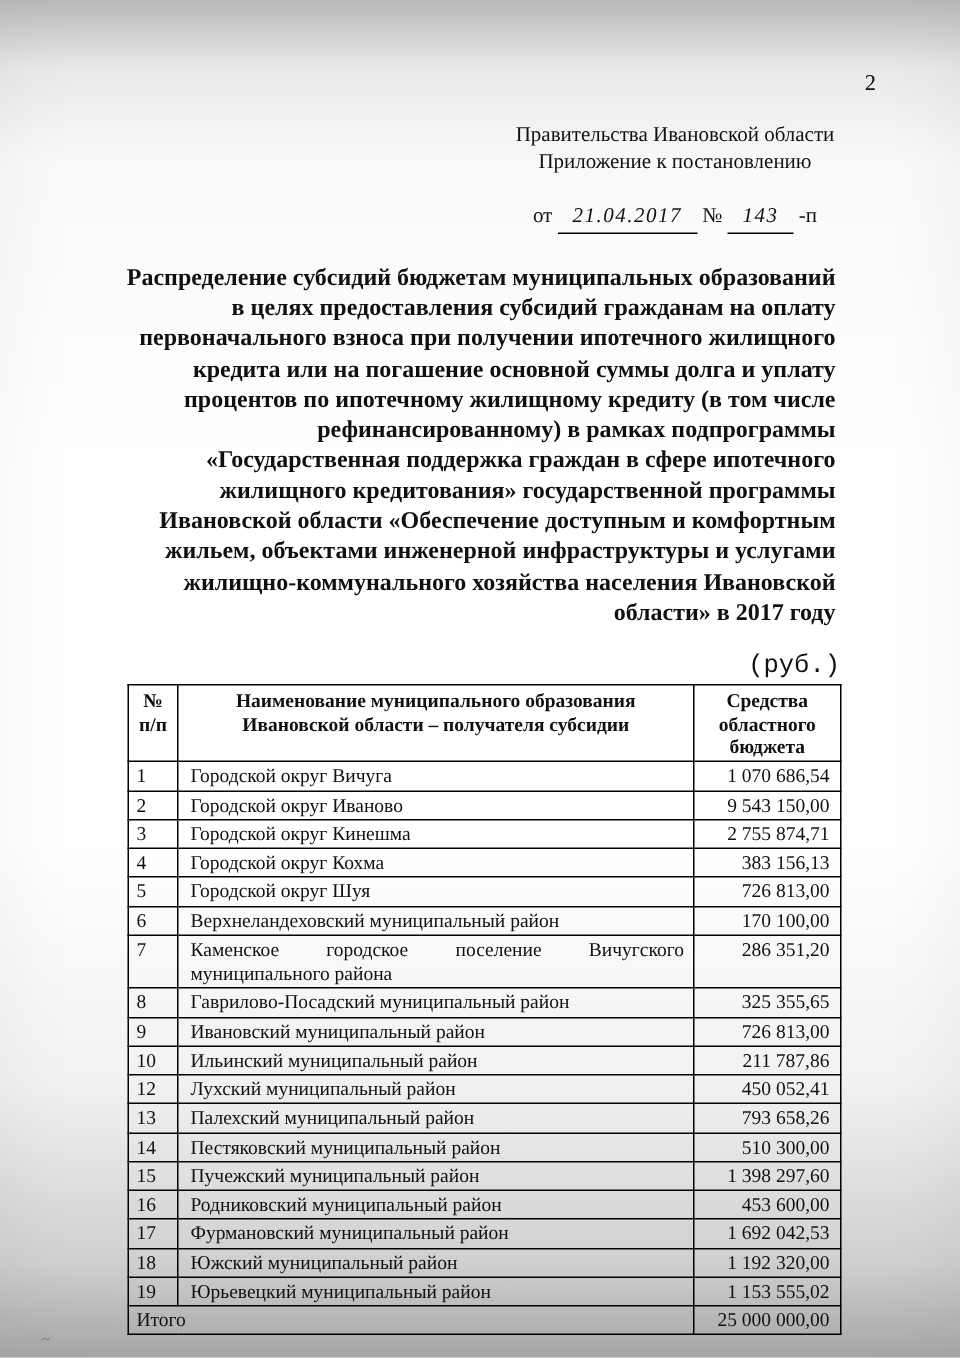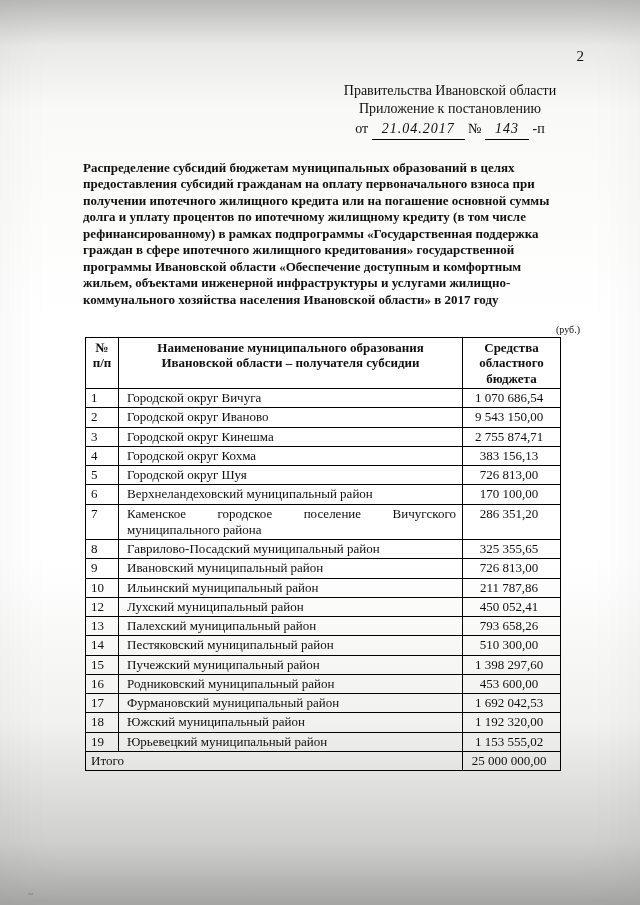--- a/index.html
+++ b/index.html
@@ -32,43 +32,44 @@
     font-size: 15px;
   }
   .annex-header {
     width: 280px;
     margin: 36px 50px 0 auto;
     text-align: center;
     font-size: 14px;
     line-height: 1.3;
   }
   .annex-line3 {
-    margin-top: 2px;
+    margin-top: 18px;
     white-space: nowrap;
   }
   .hw {
     display: inline-block;
     font-style: italic;
     border-bottom: 1px solid #000;
     padding: 0 10px;
     letter-spacing: 1px;
   }
   .doc-title {
     width: 474px;
     margin: 20px auto 16px auto;
-    text-align: left;
+    text-align: right;
     font-weight: bold;
-    font-size: 13px;
+    font-size: 16px;
     line-height: 1.27;
   }
   .currency-note {
     width: 475px;
-    margin: 6px 60px 2px auto;
+    margin: 6px 80px 2px auto;
     text-align: right;
-    font-size: 10px;
+    font-size: 17px;
+    font-family: Liberation Mono, monospace;
   }
   table.subsidy-table {
     border-collapse: collapse;
     margin-left: 85px;
     width: 475px;
     table-layout: fixed;
     font-size: 13px;
   }
   .subsidy-table th, .subsidy-table td {
     border: 1px solid #000;
@@ -90,21 +91,21 @@
     line-height: 1.25;
   }
   td.col-name {
     padding: 1px 6px 1px 8px;
     line-height: 1.25;
     text-align: justify;
     margin-top: 36px;
   }
   td.col-amount {
     padding: 1px 7px 1px 2px;
-    text-align: center;
+    text-align: right;
     line-height: 1.25;
   }
   td.total-label {
     padding: 1px 6px 1px 5px;
     line-height: 1.25;
   }
   .scan-mark {
     position: absolute;
     left: 28px;
     bottom: 6px;

